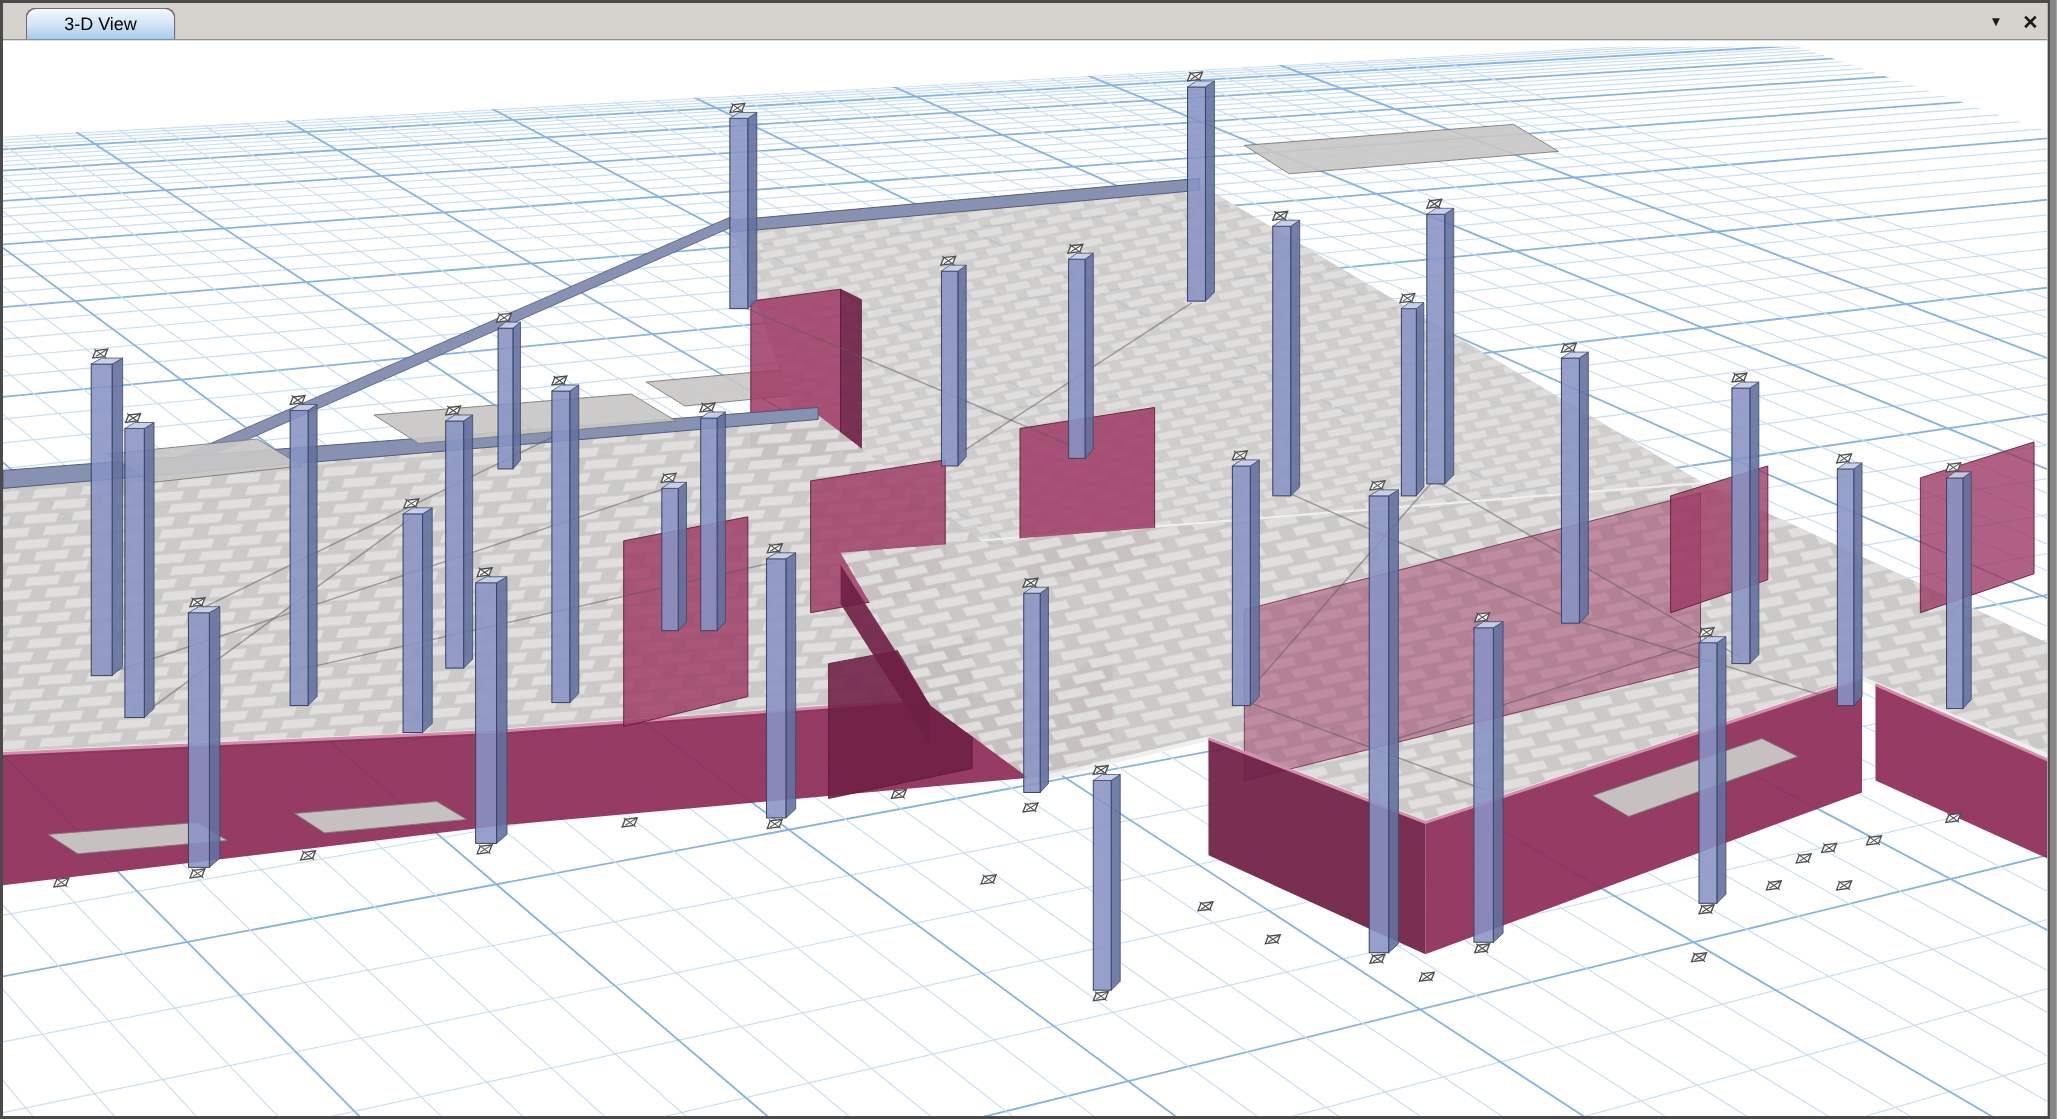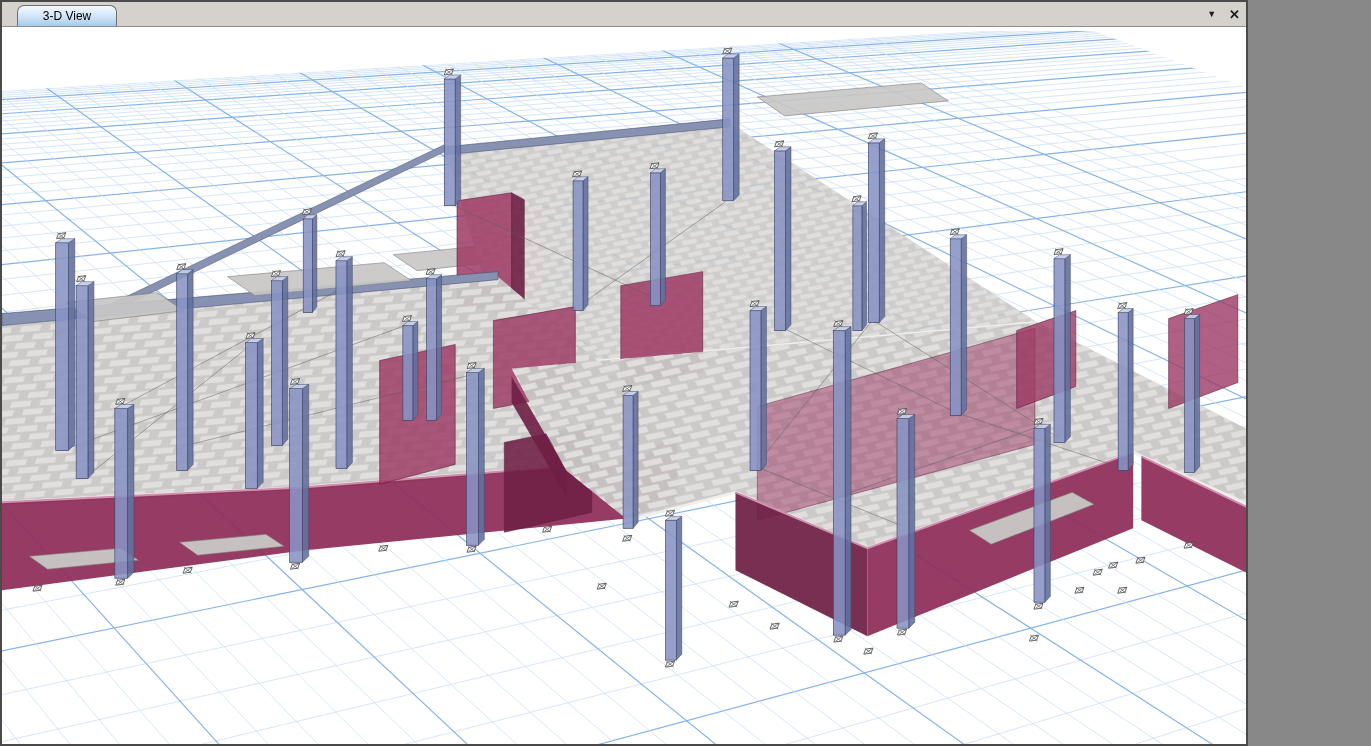--- a/index.html
+++ b/index.html
@@ -1,17 +1,17 @@
 <!DOCTYPE html>
 <html style="--window-border: #4a4a4a; --tabbar-bg: #d5d2cd; --tab-top: #f4f9fe; --tab-mid: #cfe3f6; --tab-bottom: #a5cbec; --tab-border: #6f6f6f; --tab-text: #000000; --viewport-bg: #ffffff; --grid-minor: #c9def4; --grid-major: #85b3e6; --deck: #c8c7c5; --deck-tile: #e2e1df; --deck-edge: #efefed; --deck-outline: #7a7a7a; --beam: #8791b1; --beam-edge: #49536e; --wall-front: #8e2d58; --wall-dark: #6e1f44; --wall-panel: #9c3863; --wall-top: #cf8fad; --column-face: #8793c4; --column-side: #64719e; --column-top: #c6cde8; --column-edge: #3a4565; --brace: #5c5c5c; --support-fill: #ffffff; --support-stroke: #4d4d4d;"><head>
 <meta charset="utf-8">
 <style>
   html,body{margin:0;padding:0;background:#888;}
   .window{
-    position:relative;width:1248px;height:746px;box-sizing:border-box;
+    position:relative;width:1367px;height:746px;box-sizing:border-box;
     border:2px solid var(--window-border,#4a4a4a);
     background:var(--viewport-bg,#fff);
     font-family:"Liberation Sans", sans-serif;
     overflow:hidden;
   }
   .tabbar{
     position:relative;height:24px;background:var(--tabbar-bg,#d5d2cd);
     border-bottom:1px solid #8e8e8e;
     display:flex;align-items:flex-end;
   }

